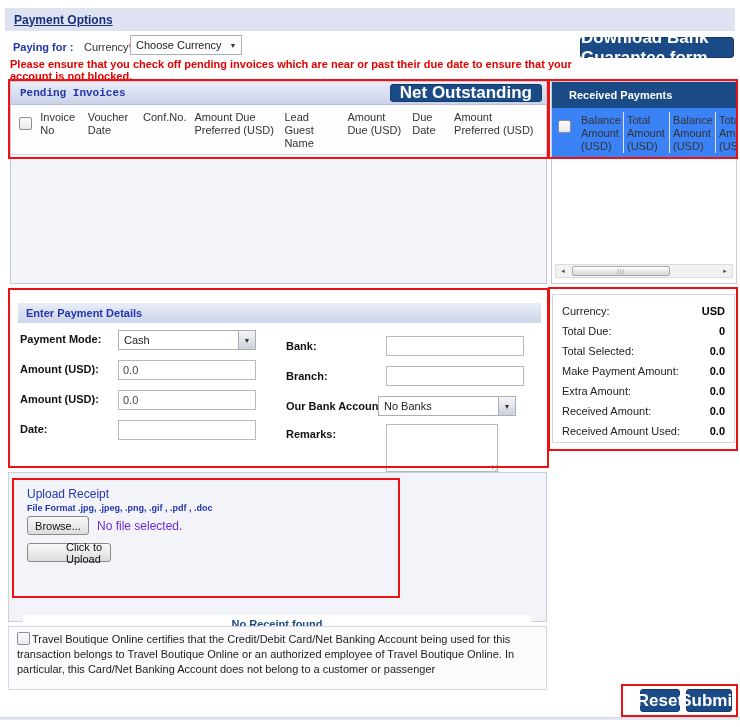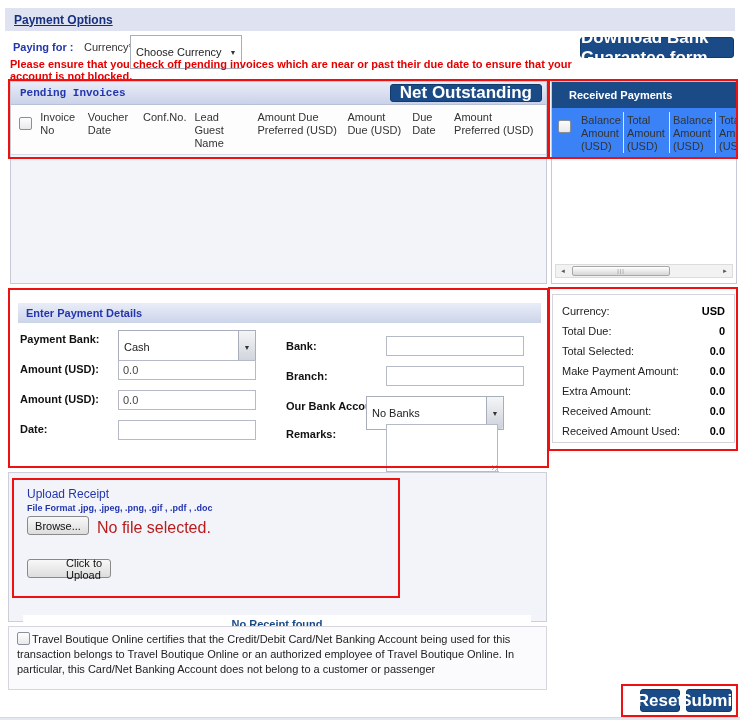--- a/index.html
+++ b/index.html
@@ -7,21 +7,21 @@
   body { font-family:"Liberation Sans", sans-serif; font-size:11px; color:#222; }
   #frame { position:relative; width:740px; height:727px; background:#fff; overflow:hidden; }
 
   
   .titlebar { position:absolute; left:5px; top:8px; width:730px; height:23px;
               background:var(--headerbar,#dfe2f0); display:flex; align-items:center; padding-left:9px;
               font-weight:bold; font-size:12px; color:var(--titletext,#16307e);text-decoration:underline; }
   .payingfor { position:absolute; left:13px; top:41px; font-weight:bold; color:var(--bluetext,#2336ad); }
   .curlabel  { position:absolute; left:84px; top:41px; color:#333; }
   .req { color:#e50000; font-weight:bold; }
-  .fselect { border:1px solid #a9aebb; background:#fff; display:flex; align-items:center; height:34px; }
+  .fselect { border:1px solid #a9aebb; background:#fff; display:flex; align-items:center; height:20px; }
   .fselect .fs-text { flex:1; padding-left:5px; color:#222; white-space:nowrap; overflow:hidden; }
   .fselect .fs-arrow { width:16px; text-align:center; font-size:7px; color:#333; }
   .fselect .fs-btn { width:17px; height:100%; display:flex; align-items:center; justify-content:center;
                      background:linear-gradient(#f4f5f7,#cdd2da); border-left:1px solid #a9aebb;
                      font-size:7px; color:#333; border-radius:0 2px 2px 0; }
   #currency-select { position:absolute; left:130px; top:35px; width:112px; }
   .navybtn { background:var(--navy,#1b4b87); color:#fff; font-weight:bold; font-size:17px;
              border:1px solid #123a6b; border-radius:3px; display:flex; align-items:center; justify-content:center;
              cursor:pointer; }
   #download-btn { position:absolute; left:580px; top:37px; width:154px; height:21px; }
@@ -91,22 +91,22 @@
   .sum-value { font-weight:bold; color:#000; }
 
   
   #upload-wrap { position:absolute; left:8px; top:472px; width:539px; height:150px;
                  border:1px solid #ccced8; background:#f3f4fa; }
   .up-title { position:absolute; left:18px; top:14px; color:var(--bluetext,#1d3fb0); font-size:12px; }
   .up-format { position:absolute; left:18px; top:30px; color:var(--bluetext,#1d3fb0); font-size:9px; font-weight:bold; }
   .graybtn { background:linear-gradient(#f8f8f8,#dddddd); border:1px solid #8a8a8a; border-radius:3px;
              font-size:11px; color:#111; display:flex; align-items:center; justify-content:center; cursor:pointer; }
   #browse-btn { position:absolute; left:18px; top:43px; width:62px; height:19px; }
-  .nofile { position:absolute; left:88px; top:46px; font-size:16px; color:#b91c1c; }
-  #upload-btn { position:absolute; left:18px; top:86px; width:84px; height:19px;padding-left:38px; }
+  .nofile { position:absolute; left:88px; top:46px; font-size:12px; color:#6d28d9; }
+  #upload-btn { position:absolute; left:18px; top:70px; width:84px; height:19px;padding-left:38px; }
   .receipt-strip { position:absolute; left:14px; top:94px; width:508px; height:18px; background:#fff;
                    display:flex; align-items:center; justify-content:center;margin-top:48px; }
   .noreceipt { font-weight:bold; color:var(--navy,#1b4b87); }
 
   
   #cert { position:absolute; left:8px; top:626px; width:539px; height:64px;
           border:1px solid #d6d6de; background:#fbfbfd; padding:5px 8px; line-height:15px; color:#222; }
   #cert .chk { vertical-align:-2px; margin-right:2px; }
 
   
@@ -133,22 +133,22 @@
   <div id="pending-panel">
     <div class="pi-head">
       <span class="pi-title">Pending Invoices</span>
       <div class="navybtn" id="net-outstanding-btn">Net Outstanding</div>
     </div>
     <div class="pi-cols">
       <div class="pi-chkwrap"><span class="chk"></span></div>
       <div class="colh pi-c1">Invoice No</div>
       <div class="colh pi-c2">Voucher Date</div>
       <div class="colh pi-c3">Conf.No.</div>
+      <div class="colh pi-c5">Amount Due Preferred (USD)</div>
       <div class="colh pi-c4">Lead Guest Name</div>
-      <div class="colh pi-c5">Amount Due Preferred (USD)</div>
       <div class="colh pi-c6">Amount Due (USD)</div>
       <div class="colh pi-c7">Due Date</div>
       <div class="colh pi-c8">Amount Preferred (USD)</div>
     </div>
   </div>
 
   <div id="received-panel">
     <div class="rp-head">Received Payments</div>
     <div class="rp-cols">
       <div class="rp-chkwrap"><span class="chk"></span></div>
@@ -160,21 +160,21 @@
     <div class="rp-scroll">
       <span class="sarrow">◄</span>
       <div class="rp-thumb">|||</div>
       <span class="sarrow" style="margin-left:auto;">►</span>
     </div>
   </div>
 
   <div id="details">
     <div class="pd-head">Enter Payment Details</div>
 
-    <span class="pd-label" style="left:10px;top:43px;">Payment Bank:</span>
+    <span class="pd-label" style="left:10px;top:43px;">Payment Mode:</span>
     <div class="fselect pd-ctrl" style="left:108px;top:40px;">
       <span class="fs-text">Cash</span>
       <span class="fs-btn">▼</span>
     </div>
 
     <span class="pd-label" style="left:10px;top:73px;">Amount (USD):</span>
     <input class="tinput pd-ctrl" style="left: 108px; top: 70px;" value="0.0">
 
     <span class="pd-label" style="left:10px;top:103px;">Amount (USD):</span>
     <input class="tinput pd-ctrl" style="left: 108px; top: 100px;" value="0.0">
@@ -182,21 +182,21 @@
     <span class="pd-label" style="left:10px;top:133px;">Date:</span>
     <input class="tinput pd-ctrl" style="left: 108px; top: 130px;" value="">
 
     <span class="pd-label" style="left:276px;top:50px;">Bank:</span>
     <input class="tinput pd-ctrl" style="left: 376px; top: 46px;" value="">
 
     <span class="pd-label" style="left:276px;top:80px;">Branch:</span>
     <input class="tinput pd-ctrl" style="left: 376px; top: 76px;" value="">
 
     <span class="pd-label" style="left:276px;top:110px;">Our Bank Account:</span>
-    <div class="fselect pd-ctrl" style="left:356px;top:106px;">
+    <div class="fselect pd-ctrl" style="left:368px;top:106px;">
       <span class="fs-text">No Banks</span>
       <span class="fs-btn">▼</span>
     </div>
 
     <span class="pd-label" style="left:276px;top:138px;">Remarks:</span>
     <textarea class="tinput" style="position: absolute; left: 376px; top: 134px; width: 112px;"></textarea>
     <span class="grip" style="left:482px;top:175px;"></span>
   </div>
 
   <div id="summary">

